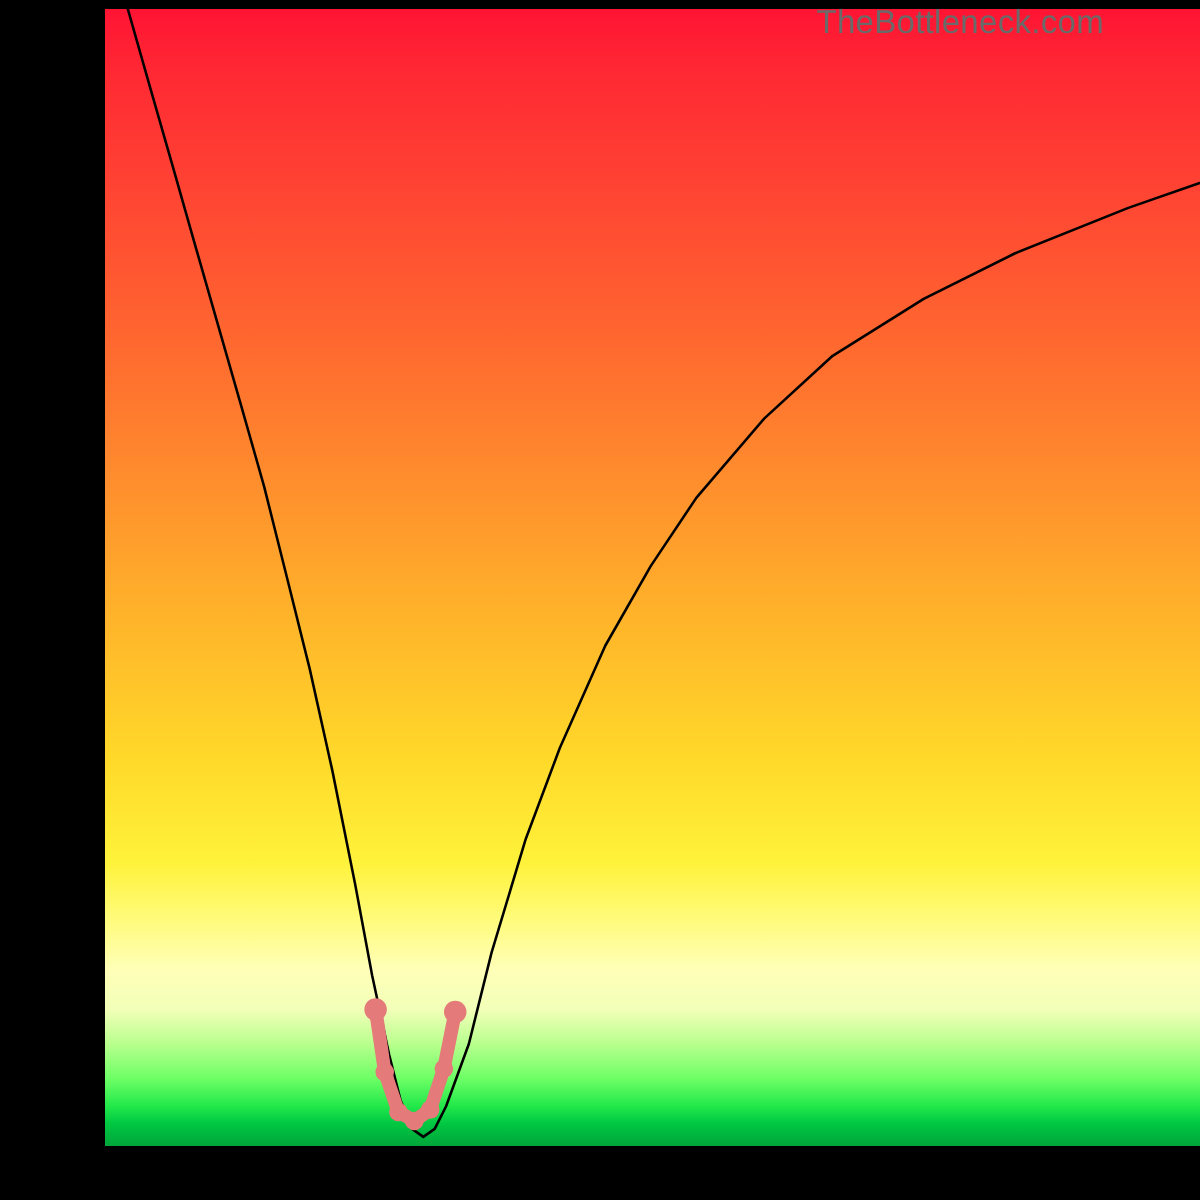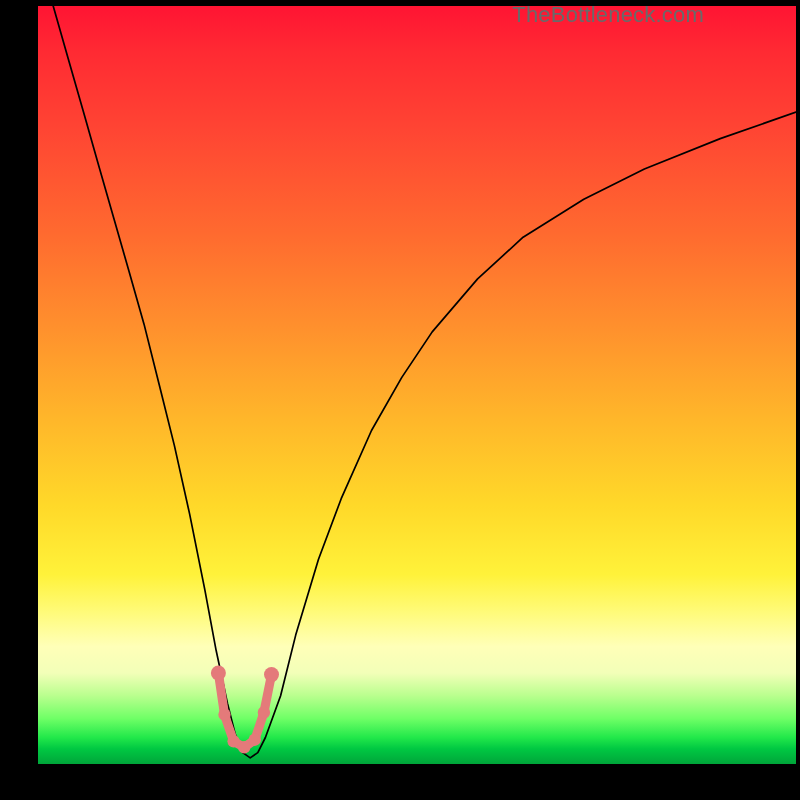--- a/index.html
+++ b/index.html
@@ -9,20 +9,21 @@
     height: 800px;
     background: #000;
     font-family: Arial, Helvetica, sans-serif;
     overflow: hidden;
   }
   .frame {
     position: relative;
     width: 716px;
     height: 800px;
     background: #000;
+    margin-left: 32px;
   }
   .watermark {
     position: absolute;
     top: 2px;
     right: 12px;
     color: #6a6a6a;
     font-size: 22px;
     letter-spacing: 0.2px;
     z-index: 10;
     user-select: none;

